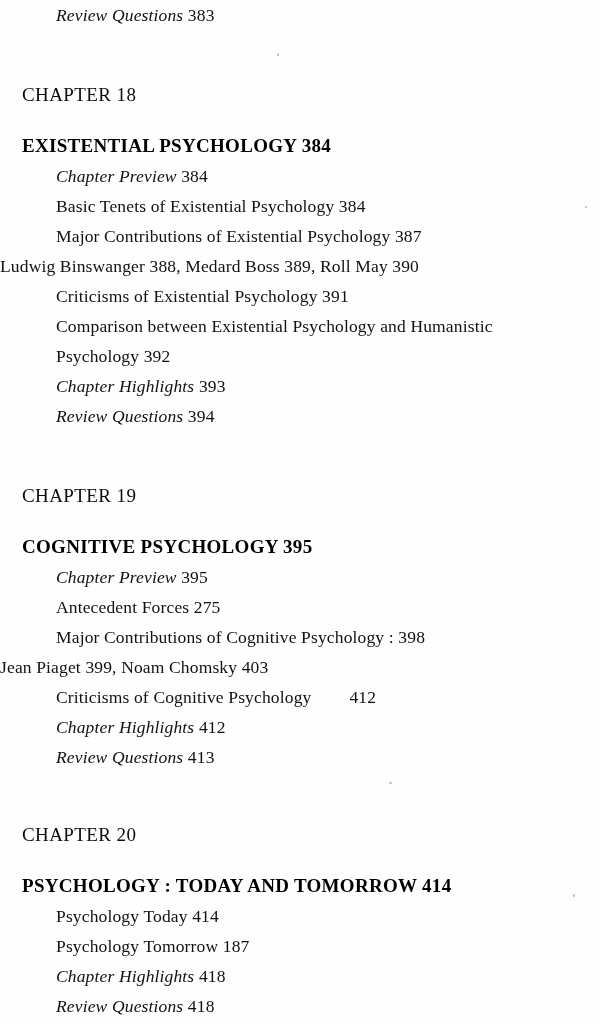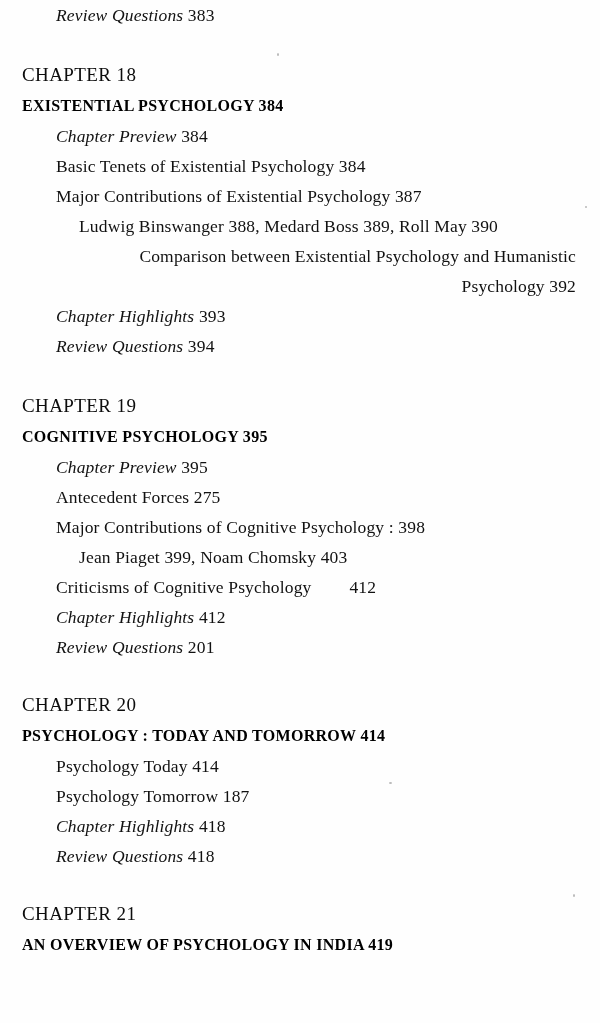--- a/index.html
+++ b/index.html
@@ -37,37 +37,37 @@
   .line {
     font-size: 17.5px;
     line-height: 30px;
     height: 30px;
     white-space: nowrap;
     letter-spacing: 0.15px;
     color: #111111;
   }
 
   
-  .lvl-chap   { margin-left: 22px; }
+  .lvl-chap   { margin-left: 22px; margin-top: 20px; }
   .lvl-1      { margin-left: 56px; }
-  .lvl-2      { margin-left: 79px; }
+  .lvl-2      { }
 
   
   .chap-num {
     font-size: 19px;
     line-height: 31px;
     height: 31px;
     letter-spacing: 0.4px;
     font-weight: normal;
     color: #0d0d0d;
   }
 
   
   .chap-title {
-    font-size: 16px;
+    font-size: 19px;
     line-height: 31px;
     height: 31px;
     font-weight: bold;
     letter-spacing: 0.3px;
     color: #000000;
   }
 
   
   .ital {
     font-style: italic;
@@ -80,21 +80,20 @@
   .pg { font-style: normal; text-align: center; }
 
   
   .gap-wide { display: inline-block; width: 38px; }
 
   
   .wrap {
     white-space: normal;
     width: 520px;
     height: 60px;
-    text-align: right;
   }
 
   
   .block-gap { height: 29px; }
   .block-gap-sm { height: 27px; }
 
   
   .speck {
     position: absolute;
     background: #b9b9b9;
@@ -121,20 +120,23 @@
     <div class="line lvl-1 ital">
       <span>Chapter Preview</span><span class="pg">&nbsp;</span><span class="pg">384</span>
     </div>
     <div class="line lvl-1">
       <span>Basic Tenets of Existential Psychology</span><span>&nbsp;</span><span>384</span>
     </div>
     <div class="line lvl-1">
       <span>Major Contributions of Existential Psychology</span><span>&nbsp;</span><span>387</span>
     </div>
     <div class="line lvl-2">Ludwig Binswanger 388, Medard Boss 389, Roll May 390</div>
+    <div class="line lvl-1">
+      <span>Criticisms of Existential Psychology</span><span>&nbsp;</span><span>391</span>
+    </div>
     <div class="line lvl-1 wrap">
       <span>Comparison between Existential Psychology and Humanistic Psychology</span><span>&nbsp;</span><span>392</span>
     </div>
     <div class="line lvl-1 ital">
       <span>Chapter Highlights</span><span class="pg">&nbsp;</span><span class="pg">393</span>
     </div>
     <div class="line lvl-1 ital">
       <span>Review Questions</span><span class="pg">&nbsp;</span><span class="pg">394</span>
     </div>
 
@@ -153,21 +155,21 @@
       <span>Major Contributions of Cognitive Psychology :</span><span>&nbsp;</span><span>398</span>
     </div>
     <div class="line lvl-2">Jean Piaget 399, Noam Chomsky 403</div>
     <div class="line lvl-1">
       <span>Criticisms of Cognitive Psychology</span><span class="gap-wide"></span><span>412</span>
     </div>
     <div class="line lvl-1 ital">
       <span>Chapter Highlights</span><span class="pg">&nbsp;</span><span class="pg">412</span>
     </div>
     <div class="line lvl-1 ital">
-      <span>Review Questions</span><span class="pg">&nbsp;</span><span class="pg">201</span>
+      <span>Review Questions</span><span class="pg">&nbsp;</span><span class="pg">413</span>
     </div>
 
     <div class="block-gap-sm"></div>
 
     <div class="line chap-num lvl-chap">CHAPTER 20</div>
     <div class="line chap-title lvl-chap">PSYCHOLOGY : TODAY AND TOMORROW 414</div>
 
     <div class="line lvl-1">
       <span>Psychology Today</span><span>&nbsp;</span><span>414</span>
     </div>

